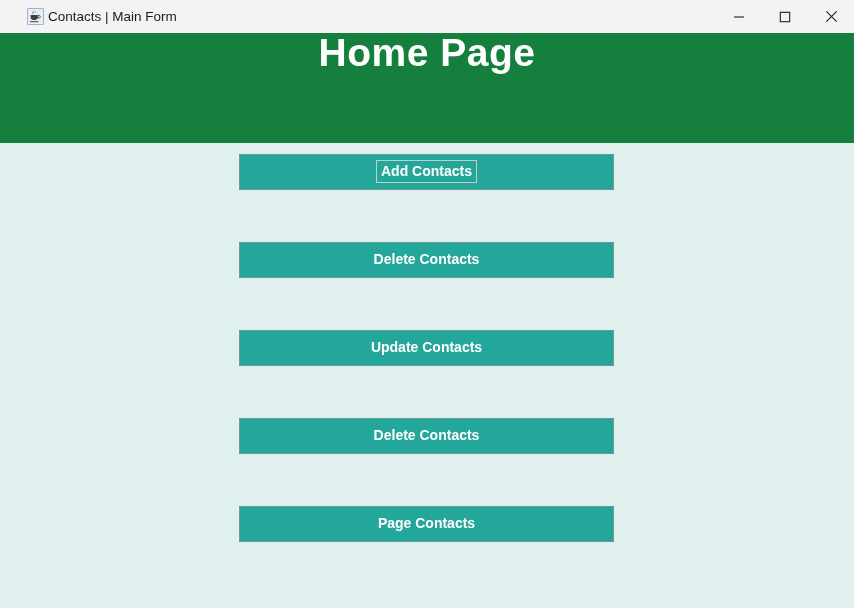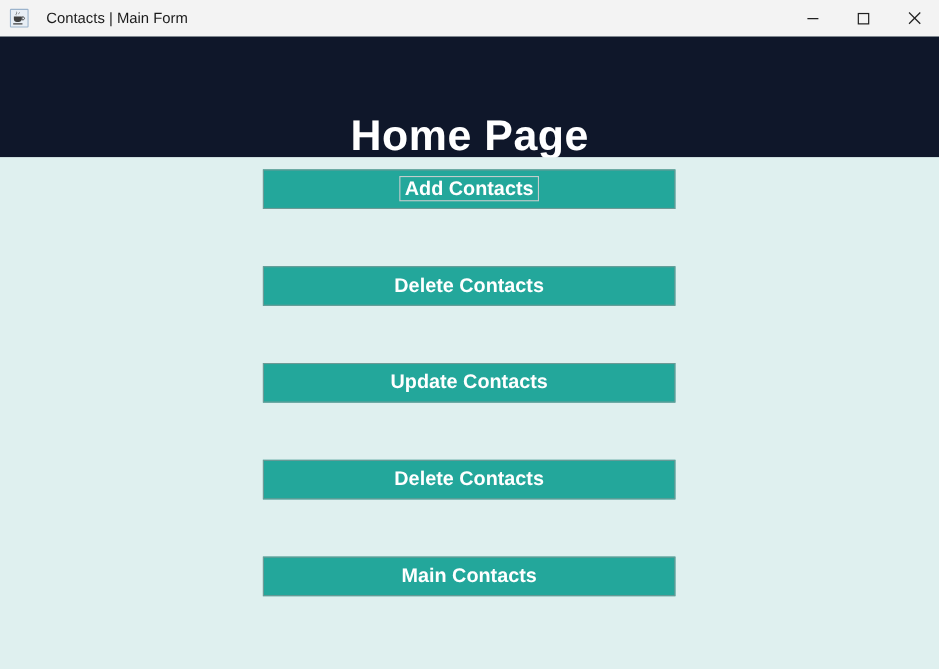--- a/index.html
+++ b/index.html
@@ -29,22 +29,22 @@
     min-height: 33px;
     background: #f3f3f3;
     display: flex;
     align-items: center;
     position: relative;
     user-select: none;
   }
   #title-bar-left {
     display: flex;
     align-items: center;
-    padding-left: 9px;
-    gap: 16px;
+    padding-left: 27px;
+    gap: 4px;
     flex: 1;
     min-width: 0;
   }
   .app-icon {
     width: 17px;
     height: 17px;
     flex: 0 0 auto;
     display: block;
     border: 1px solid #9bb3cc;
     background: #e8eef5;
@@ -71,23 +71,23 @@
     background: transparent;
     border: none;
     padding: 0;
   }
   .win-btn svg { display: block; }
 
   
   #page-header {
     height: 110px;
     min-height: 110px;
-    background: #0f172a;
-    display: flex;
-    align-items: flex-end;
+    background: #15803d;
+    display: flex;
+    align-items: flex-start;
     justify-content: center;
   }
   #page-title {
     color: #ffffff;
     font-size: 39px;
     font-weight: bold;
     letter-spacing: 0.5px;
     line-height: 1;
     text-align: center;
   }
@@ -107,21 +107,21 @@
   .menu-button {
     display: block;
     width: 375px;
     height: 36px;
     margin: 0 0 52px 0;
     background: #23a79b;
     border: 1px solid #6d9a96;
     box-sizing: border-box;
     color: #ffffff;
     font-family: "Liberation Sans", sans-serif;
-    font-size: 18px;
+    font-size: 14px;
     font-weight: bold;
     text-align: center;
     padding: 0;
     position: relative;
     line-height: 34px;
     cursor: default;
   }
   .menu-button .btn-label {
     display: inline-block;
     padding: 3px 4px 3px 4px;
@@ -183,18 +183,18 @@
       <button class="menu-button">
         <span class="btn-label">Delete Contacts</span>
       </button>
       <button class="menu-button">
         <span class="btn-label">Update Contacts</span>
       </button>
       <button class="menu-button">
         <span class="btn-label">Delete Contacts</span>
       </button>
       <button class="menu-button">
-        <span class="btn-label">Main Contacts</span>
+        <span class="btn-label">Page Contacts</span>
       </button>
     </div>
   </div>
 
 </div>
 
 </body></html>

